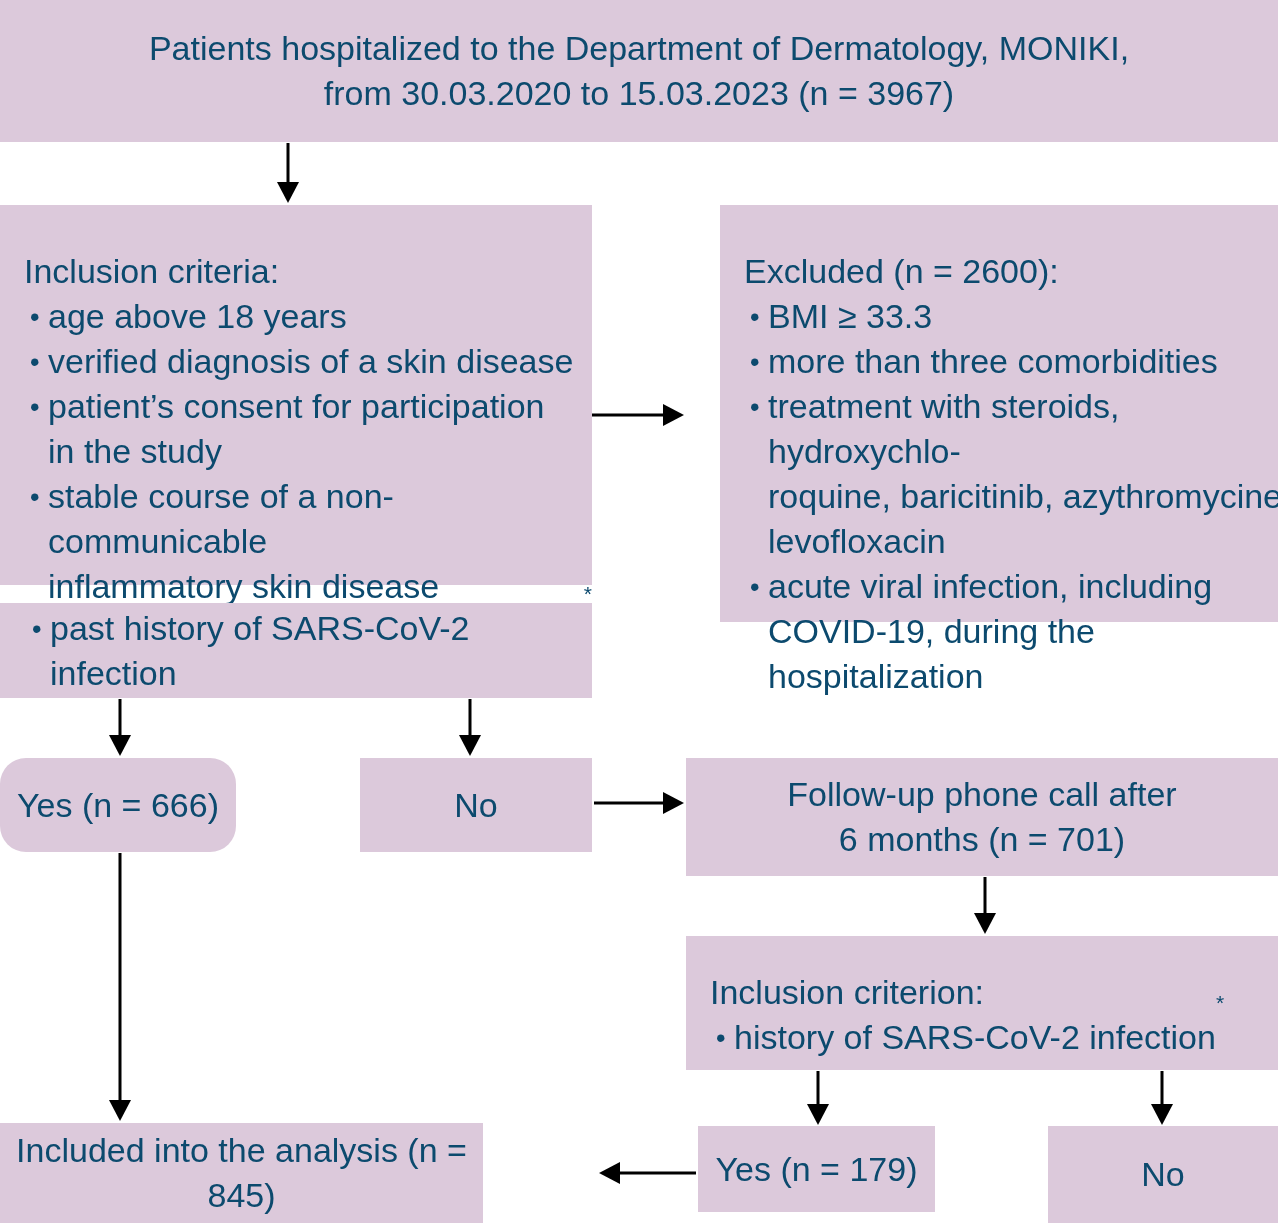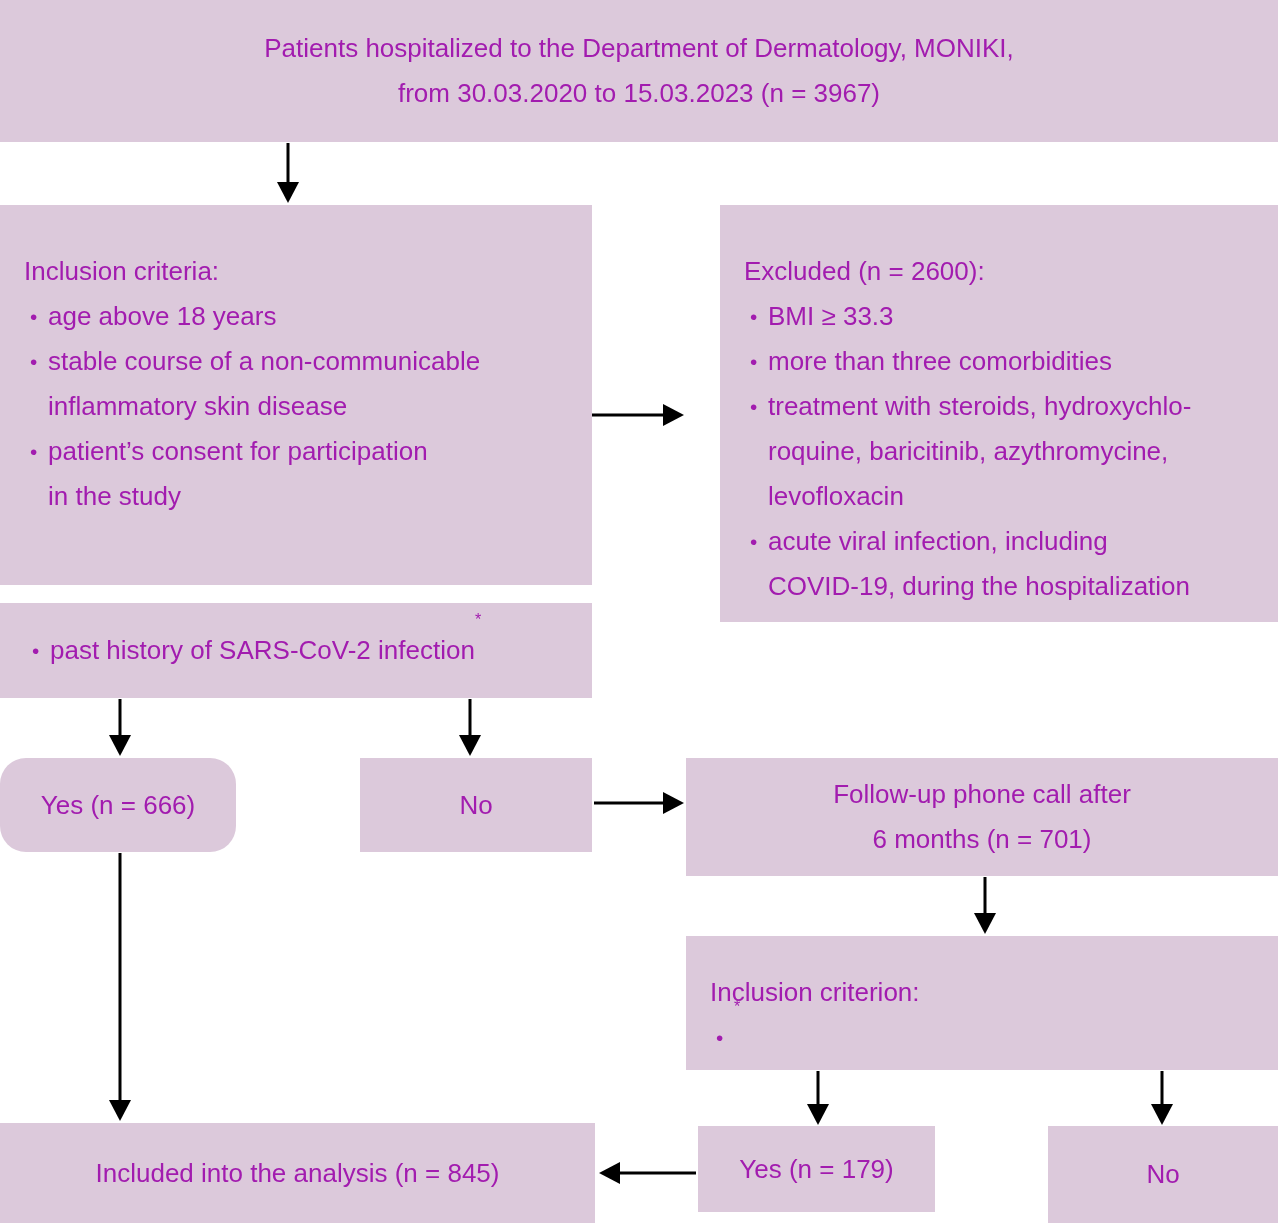--- a/index.html
+++ b/index.html
@@ -2,22 +2,22 @@
 <html><head>
 <meta charset="utf-8">
 <style>
   html, body { margin: 0; padding: 0; background: #ffffff; }
   .canvas {
     position: relative;
     width: 1278px;
     height: 1223px;
     background: #ffffff;
     font-family: "Liberation Sans", sans-serif;
-    color: #a21caf;
-    font-size: 26px;
+    color: #0c4a6e;
+    font-size: 34px;
     line-height: 45px;
     overflow: hidden;
   }
   .box {
     position: absolute;
     background: #dcc9db;
     box-sizing: border-box;
   }
   .center-flex {
     display: flex;
@@ -85,46 +85,49 @@
   }
   
   #title-box        { left: 0;      top: 0;      width: 1278px; height: 142px; }
   #inclusion-box    { left: 0;      top: 205px;  width: 592px;  height: 380px; padding: 44px 8px 0 24px; }
   #excluded-box     { left: 720px;  top: 205px;  width: 592px;  height: 417px; padding: 44px 4px 0 24px; }
   #past-history-box { left: 0;      top: 603px;  width: 592px;  height: 95px;  display: flex; align-items: center; padding-left: 26px; }
   #yes666-box       { left: 0;      top: 758px;  width: 236px;  height: 94px; border-radius: 26px; }
   #no1-box          { left: 360px;  top: 758px;  width: 232px;  height: 94px; }
   #followup-box     { left: 686px;  top: 758px;  width: 592px;  height: 118px; }
   #criterion-box    { left: 686px;  top: 936px;  width: 592px;  height: 134px; padding: 34px 4px 0 24px; }
-  #included-box     { left: 0;      top: 1123px; width: 595px;  height: 100px; }
+  #included-box     { left: 0;      top: 1123px; width: 483px;  height: 100px; }
   #yes179-box       { left: 698px;  top: 1126px; width: 237px;  height: 86px; }
   #no2-box          { left: 1048px; top: 1126px; width: 230px;  height: 97px; }
 </style>
 </head>
 <body>
 
 <div class="canvas">
 
   <div class="box center-flex" id="title-box">
     <div class="pre">Patients hospitalized to the Department of Dermatology, MONIKI,
 from 30.03.2020 to 15.03.2023 (n = 3967)</div>
   </div>
 
   <div class="box" id="inclusion-box">
     <div>Inclusion criteria:</div>
     <div class="bullet">
       <span class="bullet-text">age above 18 years</span>
     </div>
     <div class="bullet">
-      <span class="bullet-text">stable course of a non-communicable
-inflammatory skin disease</span>
+      <span class="bullet-text">verified diagnosis of a skin disease</span>
     </div>
     <div class="bullet">
       <span class="bullet-text">patient’s consent for participation
 in the study</span>
+    </div>
+    <div class="bullet">
+      <span class="bullet-text">stable course of a non-communicable
+inflammatory skin disease</span>
     </div>
   </div>
 
   <div class="box" id="excluded-box">
     <div>Excluded (n = 2600):</div>
     <div class="bullet">
       <span class="bullet-text">BMI ≥ 33.3</span>
     </div>
     <div class="bullet">
       <span class="bullet-text">more than three comorbidities</span>
@@ -156,20 +159,21 @@
   </div>
 
   <div class="box center-flex" id="followup-box">
     <div class="pre">Follow-up phone call after
 6 months (n = 701)</div>
   </div>
 
   <div class="box" id="criterion-box">
     <div>Inclusion criterion:</div>
     <div class="bullet">
+      <span class="bullet-text">history of SARS-CoV-2 infection</span>
         <sup class="ast">*</sup>
     </div>
   </div>
 
   <div class="box center-flex" id="included-box">
     <div>Included into the analysis (n = 845)</div>
   </div>
 
   <div class="box center-flex" id="yes179-box">
     <div>Yes (n = 179)</div>

